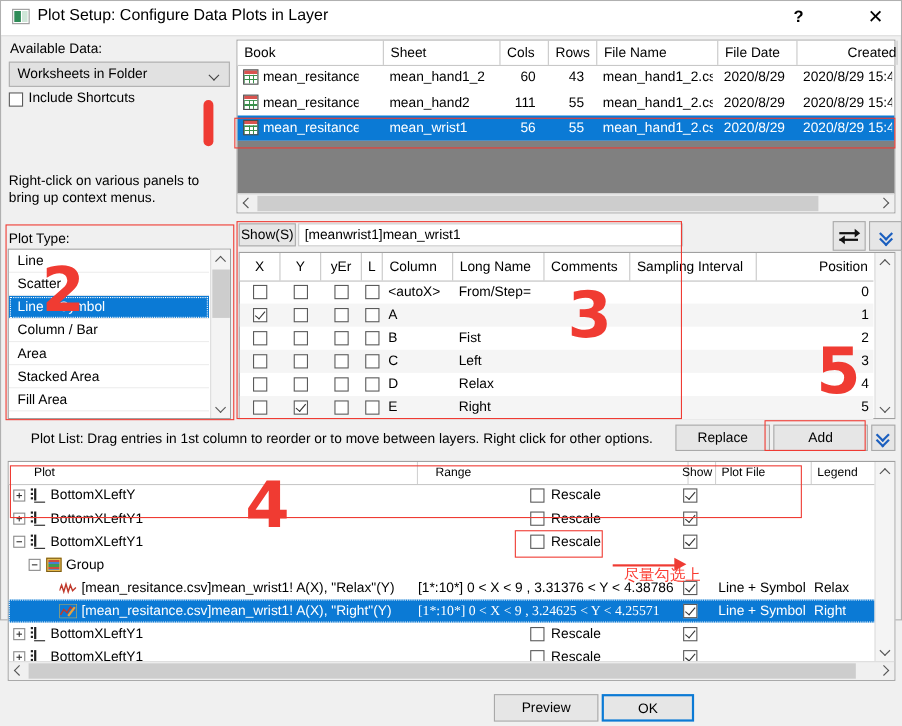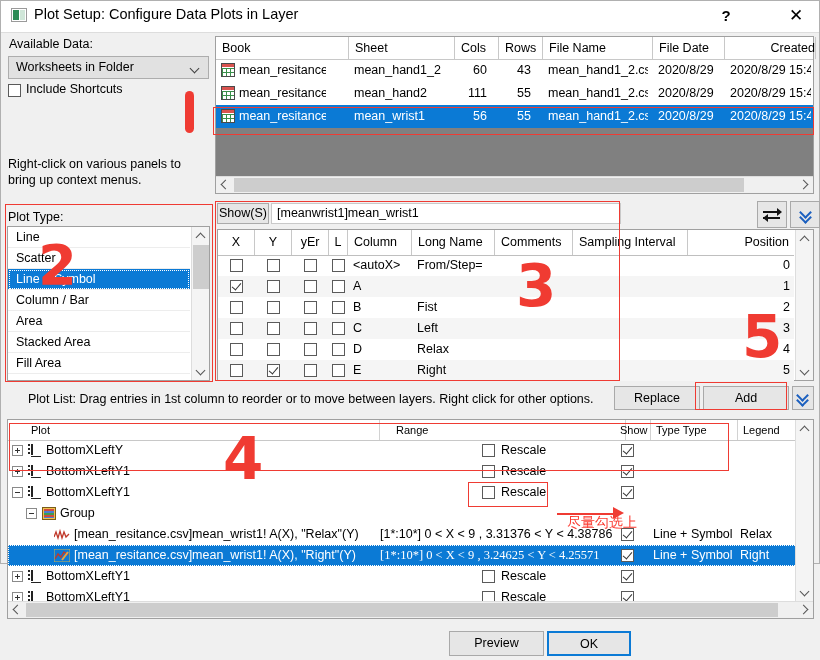--- a/index.html
+++ b/index.html
@@ -364,21 +364,21 @@
   <div class="btn addbtn">Add</div>
   <div class="plchev">
     <span class="dchev" style="left:4px;top:4px;"></span>
   </div>
 
   <div class="panel ptree">
     <div class="ptreehead" id="pt-head">
         <div class="pth" style="left: 18px; width: 354px;">Plot</div>
         <div class="pth" style="left: 359px; width: 235px; margin-left: 24px;">Range</div>
         <div class="pth" style="left: 607px; width: 36px;">Show</div>
-        <div class="pth" style="left: 643px; width: 87px;">Type Type</div>
+        <div class="pth" style="left: 643px; width: 87px;">Plot File</div>
         <div class="pth" style="left: 730px; width: 61px;">Legend</div>
       </div>
     <div id="pt-body">
         <div class="prow" style="top: 20px;">
           <span class="expander plus" style="left: 4px;"></span>
           <span class="axicon" style="left: 20px;">
             <span class="axdot"></span>
           </span>
           <span class="ptext" style="left: 38px;">BottomXLeftY</span>
           <span class="pchk" style="left: 474px;"></span>

